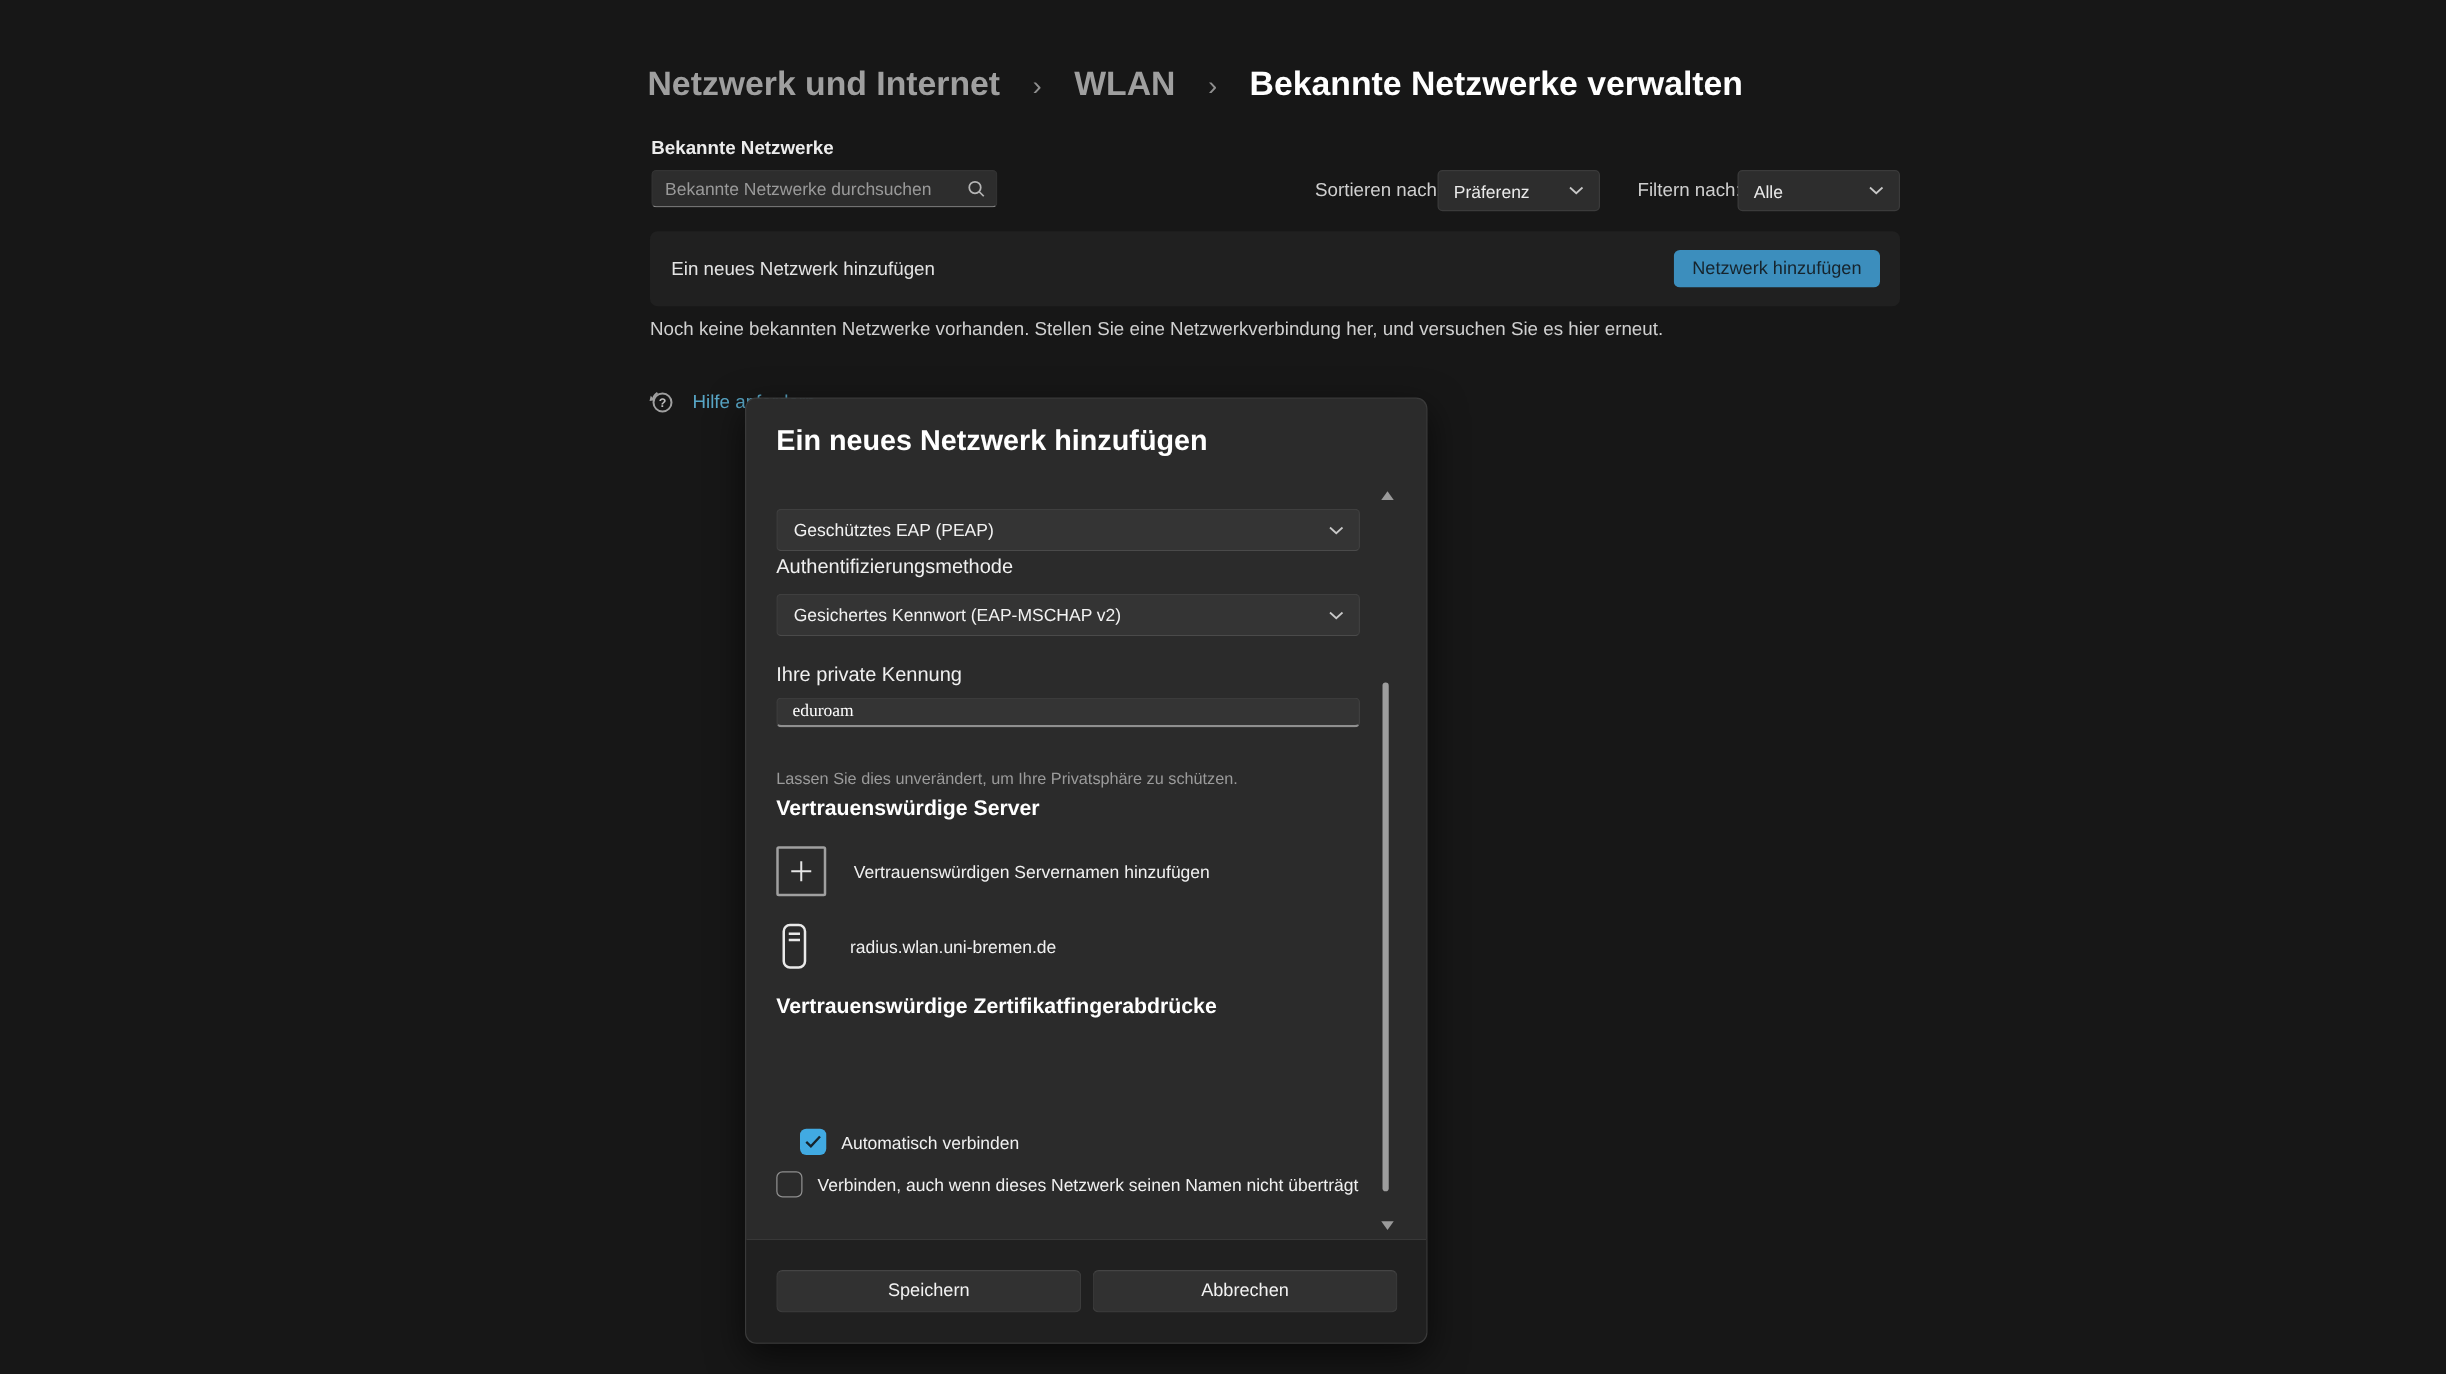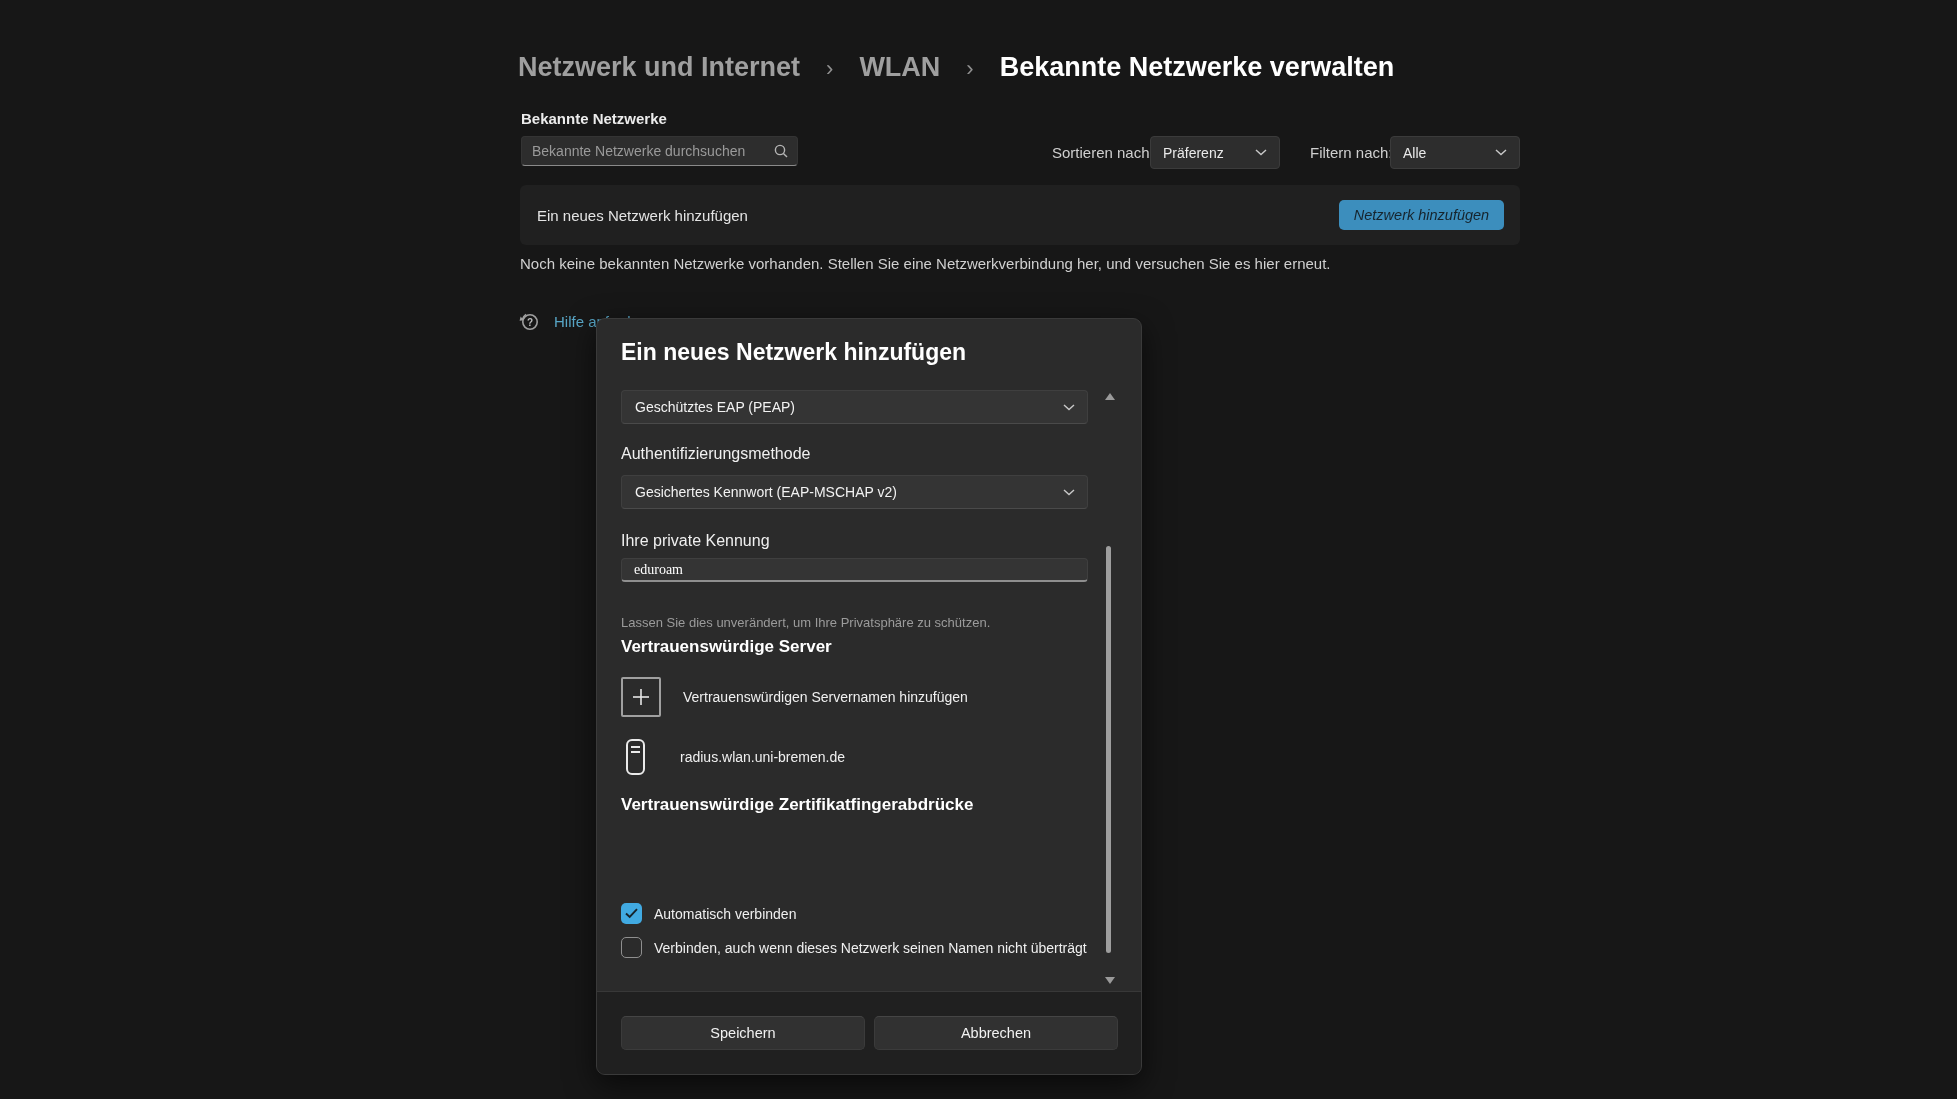--- a/index.html
+++ b/index.html
@@ -47,21 +47,20 @@
     background:#202020; border-radius:6px;
     display:flex; align-items:center; justify-content:space-between;
     padding:0 16px 0 17px;
   }
   .add-card-text { font-size:15px; color:#e4e4e4; }
   .accent-btn {
     width:165px; height:30px; background:#3c8ebd; border:1px solid #44779b00;
     border-radius:5px; color:#16242d; font-size:14.5px;
     display:flex; align-items:center; justify-content:center; cursor:pointer;
     font-family:"Liberation Sans", sans-serif;
-    font-style:italic;
   }
   .empty-text { left:520px; top:255px; font-size:15px; color:#d0d0d0; }
 
   
   .help-row { left:518px; top:310px; display:flex; align-items:center; gap:14px; z-index:1; }
   .help-link { color:#58a6c6; font-size:15px; cursor:pointer; }
 
   
   .dialog {
     left:596px; top:318px; width:546px; height:757px;
@@ -69,21 +68,21 @@
     box-shadow:0 10px 30px rgba(0,0,0,0.6);
     z-index:10;
   }
   .dlg-title { left:24px; top:20px; font-size:23px; font-weight:700; color:#ffffff; }
   .field {
     left:24px; width:467px; height:34px;
     background:#343434; border:1px solid #3f3f3f; border-bottom-color:#4a4a4a;
     border-radius:4px; display:flex; align-items:center; justify-content:space-between;
     padding:0 12px 0 13px; font-size:14px; color:#f2f2f2; cursor:pointer;
   }
-  .dd-eap  { top:71px; }
+  .dd-eap  { top:88px; }
   .dd-auth { top:156px; }
   .dlg-label { left:24px; font-size:16px; color:#f0f0f0; }
   .lbl-auth { top:126px; }
   .lbl-identity { top:213px; }
   .txt-input {
     left:24px; top:239px; width:467px; height:24px;
     background:#343434; border:1px solid #3f3f3f; border-bottom:2px solid #8f8f8f;
     border-radius:4px; color:#ffffff; font-size:14px; padding:0 12px;
     outline:none; font-family:Liberation Serif, serif;
   }
@@ -108,21 +107,21 @@
     position:relative;
   }
   .server-glyph::before, .server-glyph::after {
     content:""; position:absolute; left:3px; right:3px; height:2px; background:#eaeaea;
   }
   .server-glyph::before { top:5px; }
   .server-glyph::after  { top:10px; }
   .server-name { font-size:14px; color:#f0f0f0; }
 
   .chk-row { left:24px; display:flex; align-items:center; gap:12px; }
-  .chk-row1 { top:584px; }
+  .chk-row1 { top:584px;margin-left:19px; }
   .chk-row2 { top:618px; }
   .checkbox {
     width:21px; height:21px; border-radius:5px; cursor:pointer;
     display:flex; align-items:center; justify-content:center;
   }
   .checkbox.checked { background:#41aae2; }
   .checkbox.unchecked { background:transparent; border:1.5px solid #8f8f8f; }
   .chk-label { font-size:14px; color:#f0f0f0; }
 
   

